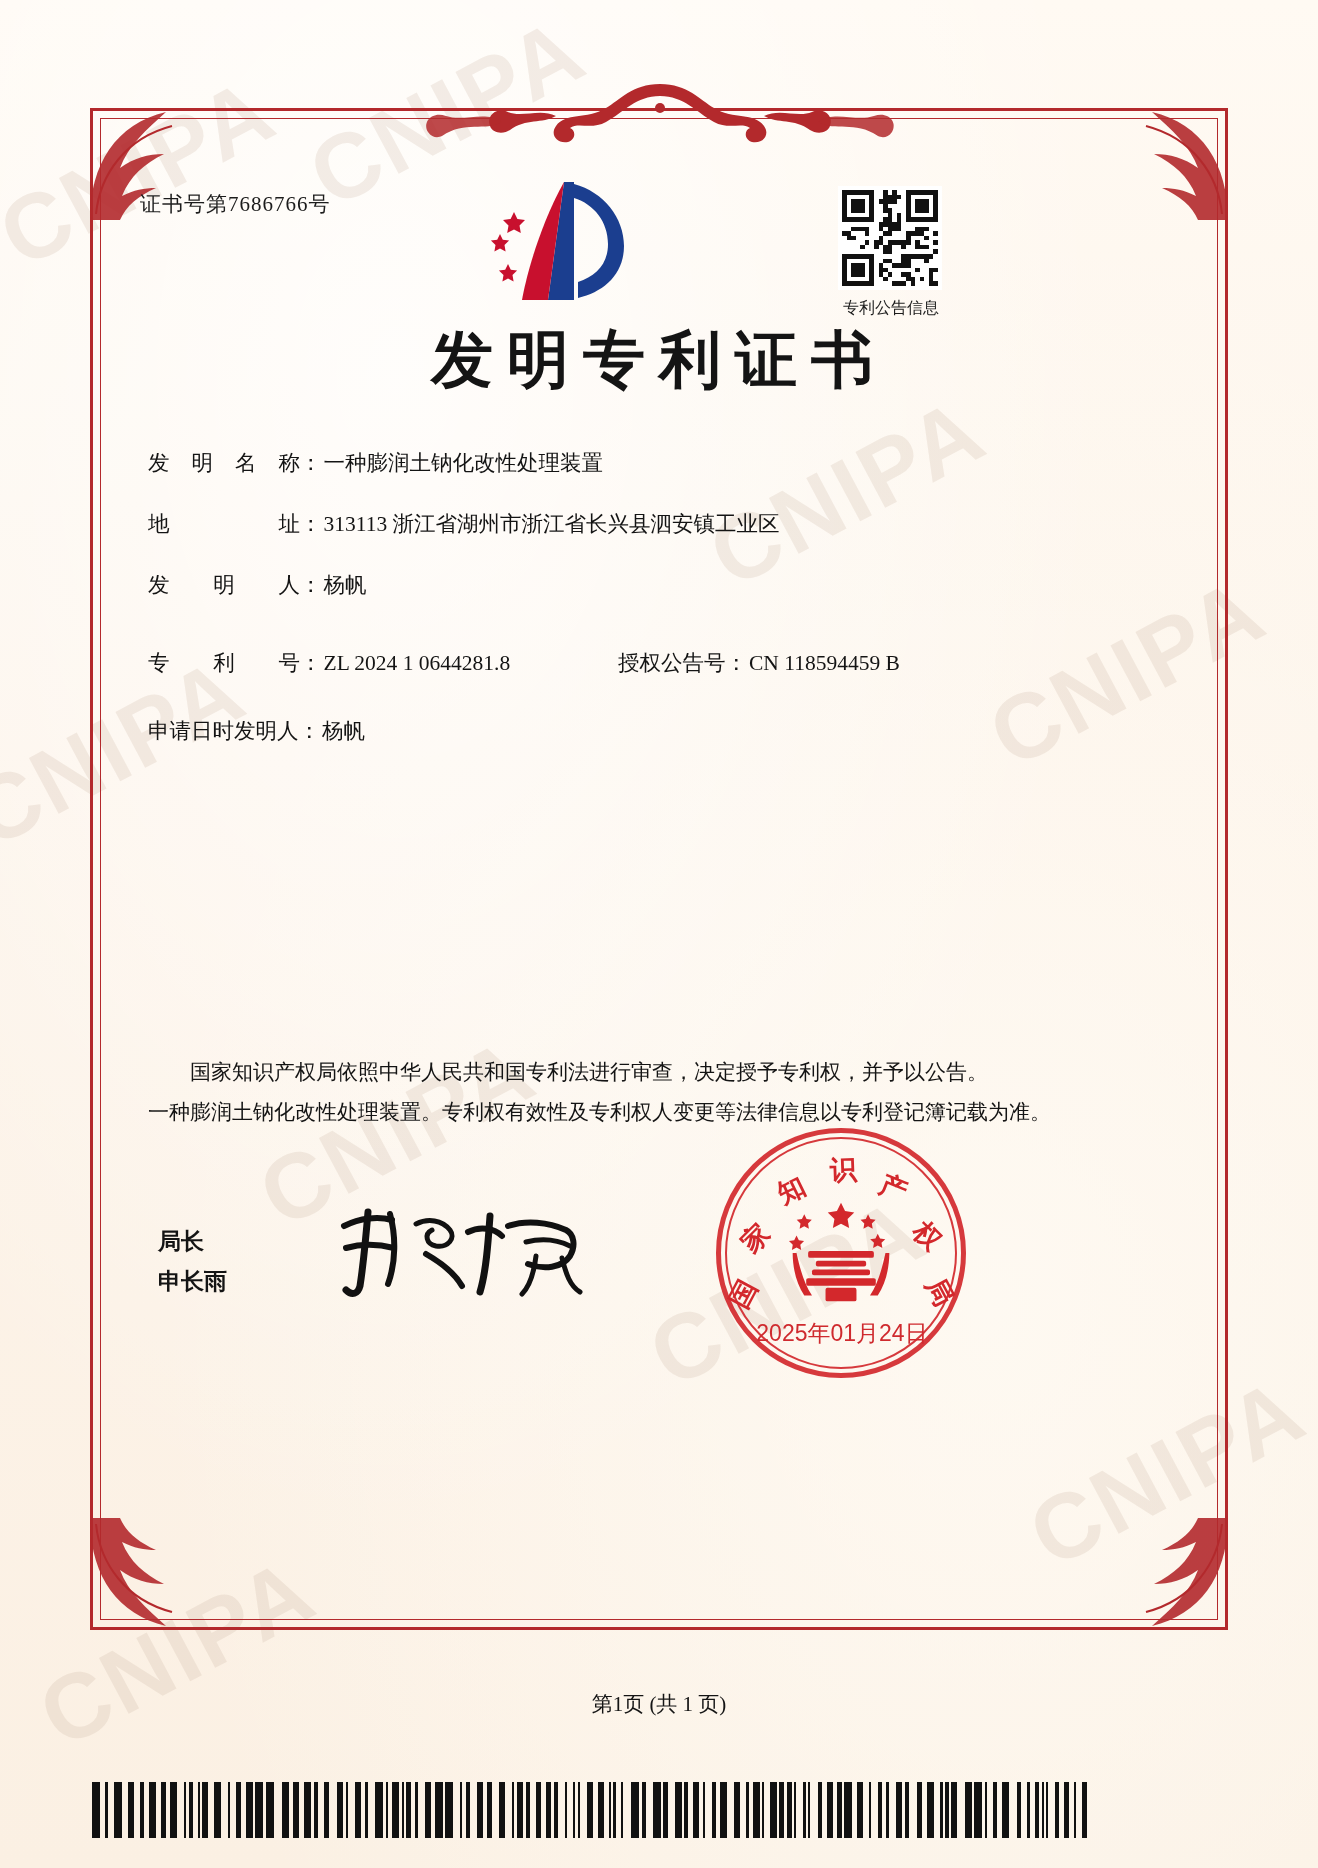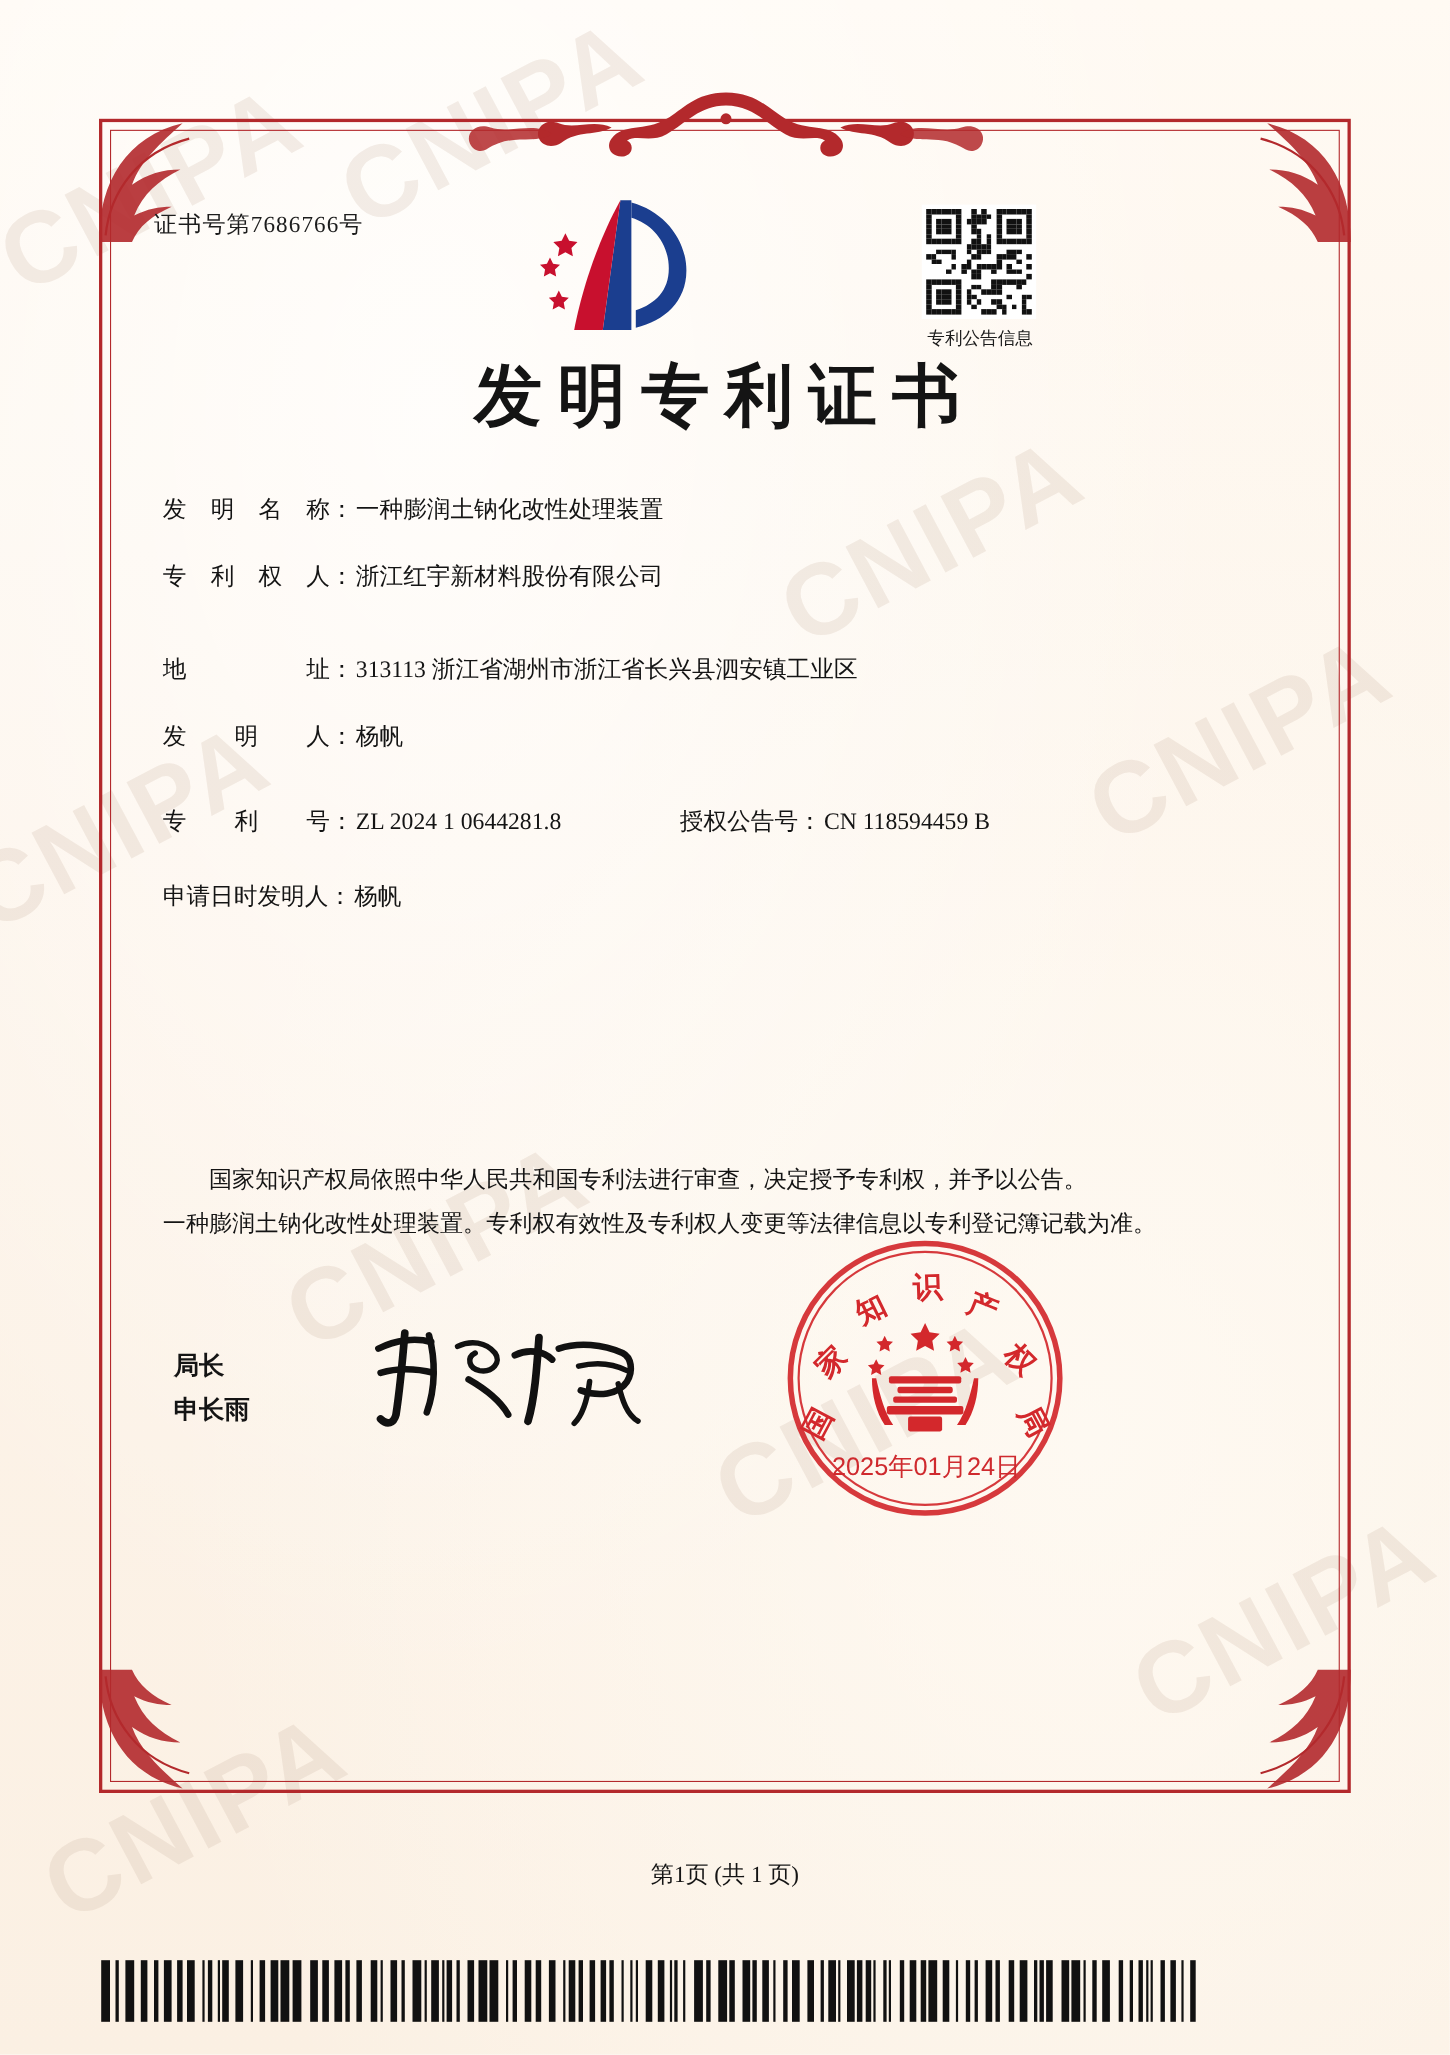--- a/index.html
+++ b/index.html
@@ -784,23 +784,20 @@
   <div class="qr-label">专利公告信息</div>
 
   <div class="main-title">发明专利证书</div>
 
   <div class="fields">
 
     <div class="f-row">
       <span class="f-label">发明名称</span><span class="f-colon">：</span><span class="f-value">一种膨润土钠化改性处理装置</span>
     </div>
 
-    <div class="f-row" style="height:84px;">
-      <span class="f-label">专利权人</span><span class="f-colon">：</span><span class="f-value">浙江红宇新材料股份有限公司</span>
-    </div>
 
     <div class="f-row">
       <span class="f-label">地址</span><span class="f-colon">：</span><span class="f-value">313113 浙江省湖州市浙江省长兴县泗安镇工业区</span>
     </div>
 
     <div class="f-row" style="height:78px;">
       <span class="f-label">发明人</span><span class="f-colon">：</span><span class="f-value">杨帆</span>
     </div>
 
     <div class="f-row" style="height:68px;">

